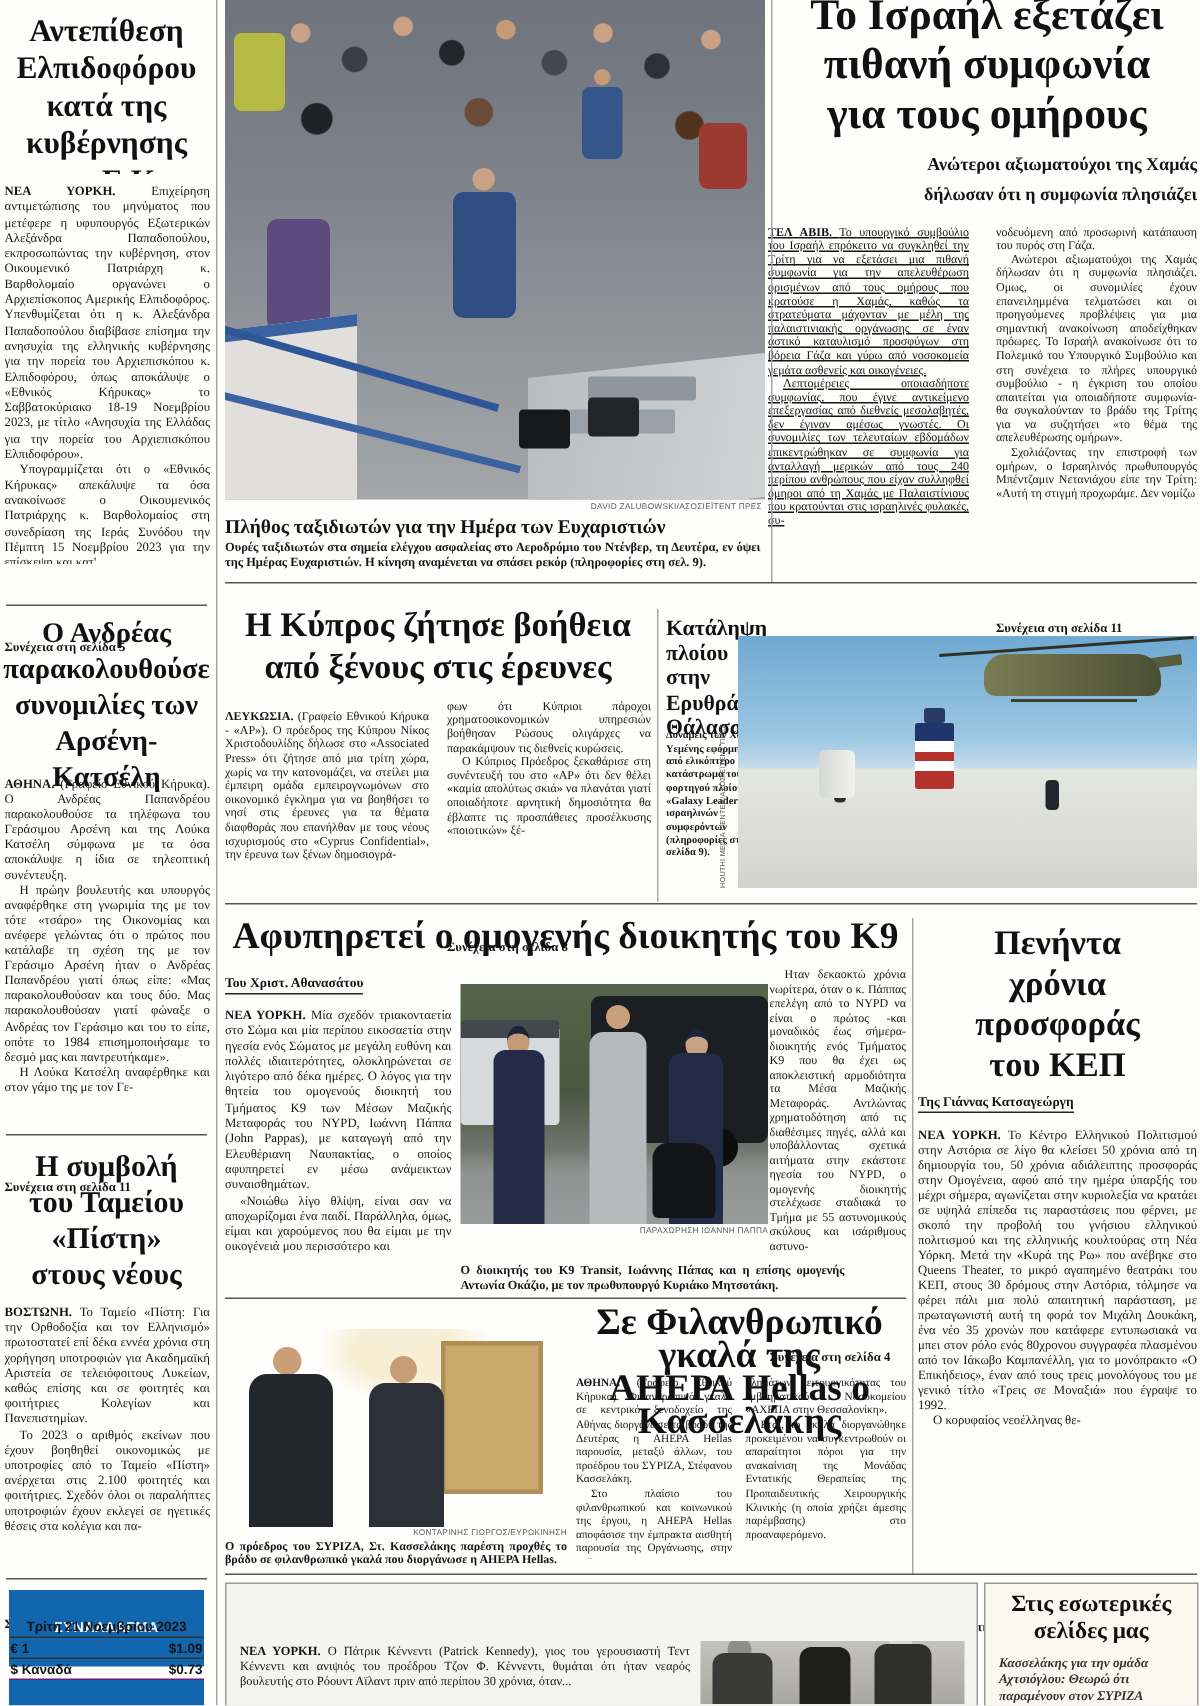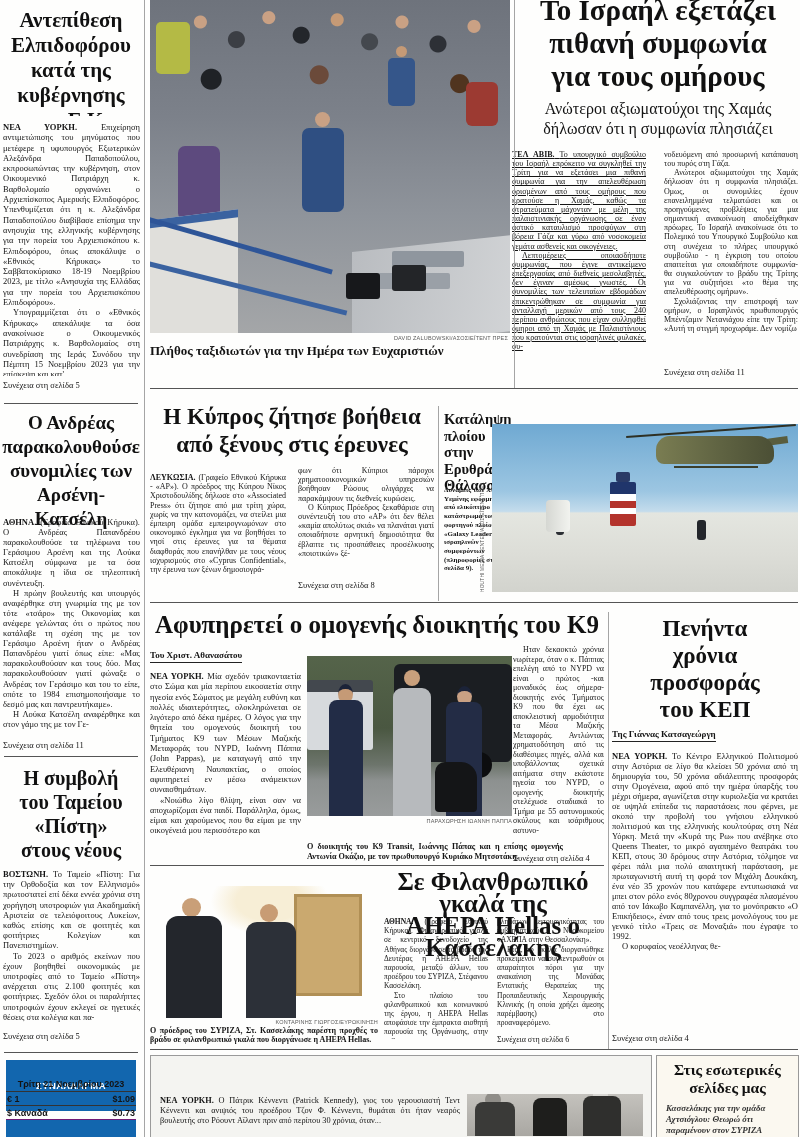--- a/index.html
+++ b/index.html
@@ -4,21 +4,21 @@
 <style>
   html,body{margin:0;padding:0;background:#ffffff;}
   #page{position:relative;width:800px;height:1137px;background:#fefefd;overflow:hidden;
         font-family:"Liberation Serif",serif;color:#141414;}
   .abs{position:absolute;}
   .hl{font-weight:bold;text-align:center;white-space:pre-line;font-family:"Liberation Serif",serif;color:#111;}
   .bt{text-align:justify;overflow:hidden;}
   .bt p{margin:0;text-indent:10px;}
   .bt p.np{text-indent:0;}
   .dl{font-weight:bold;}
-  .cont{font-weight:normal;font-size:8.5px;}
+  .cont{font-weight:bold;font-size:8.5px;margin-top:46px;}
   .rule{position:absolute;height:1px;background:#555;}
   .vrule{position:absolute;width:1px;background:#a5a5a5;}
   .credit{font-family:"Liberation Sans",sans-serif;font-size:5.5px;color:#5a5a5a;text-align:right;letter-spacing:.2px;}
   .cap{font-weight:bold;text-align:justify;}
   .byline{font-weight:bold;font-size:9px;border-bottom:1px solid #222;display:inline-block;padding-bottom:2px;}
   .banner{background:#1266ae;color:#fff;font:bold 9.5px "Liberation Sans",sans-serif;text-align:center;padding:20px 0;letter-spacing:.4px;}
   .fx-row{display:flex;justify-content:space-between;border-top:1px solid #333;font:bold 9px "Liberation Sans",sans-serif;padding:2px 1px 1px;}
   .fx-row.last{border-bottom:1px solid #701a75;}
   .vtext{writing-mode:vertical-rl;transform:rotate(180deg);font-family:"Liberation Sans",sans-serif;font-size:4.8px;color:#555;text-align:left;letter-spacing:.2px;}
   .photo{overflow:hidden;position:absolute;}
@@ -69,21 +69,21 @@
   #bag1{left:196px;bottom:34px;width:34px;height:26px;background:#17181b;border-radius:3px;box-shadow:46px -8px 0 #232528;}
   #sign-white{left:-4px;bottom:-8px;width:92px;height:118px;background:#e0dfdb;transform:skewY(-7deg);border-top:8px solid #3a62a0;}
   #rail1{left:-14px;bottom:86px;width:200px;height:5px;background:#2e5598;transform:rotate(16deg);}
   #rail2{left:-20px;bottom:44px;width:220px;height:5px;background:#3a62a0;transform:rotate(14deg);}
   #photo-main-credit{left:150px;top:335px;width:358px;}
   #main-cap-title{left:150px;top:343px;width:358px;font-size:13px;font-weight:bold;}
   #main-cap-text{left:150px;top:360px;width:357px;font-size:8.3px;line-height:9.9px;font-weight:bold;text-align:justify;}
 
   
   #israel-head{left:518px;top:-6px;width:280px;font-size:29px;line-height:33px;}
-  #israel-sub{left:518px;top:99px;width:280px;font-size:16px;line-height:20px;font-weight:normal;text-align:center;white-space:pre-line;}
+  #israel-sub{left:518px;top:99px;width:280px;font-size:12px;line-height:20px;font-weight:bold;text-align:right;white-space:pre-line;}
   #israel-c1{left:512px;top:150px;width:134px;height:223px;font-size:8px;line-height:9.15px;text-decoration:underline;}
   #israel-c2{left:664px;top:150px;width:134px;height:213px;font-size:8px;line-height:9.15px;}
   #israel-cont{left:664px;top:367px;}
 
   
   #cyprus-head{left:150px;top:403px;width:284px;font-size:23px;line-height:28px;}
   #cyprus-c1{left:150px;top:473px;width:136px;height:122px;font-size:8px;line-height:9.2px;}
   #cyprus-c2{left:298px;top:466px;width:136px;height:100px;font-size:8px;line-height:9.2px;}
   #cyprus-cont{left:298px;top:580px;}
   #redsea-head{left:444px;top:411px;width:64px;font-size:14.5px;line-height:16.5px;text-align:left;}
@@ -239,20 +239,21 @@
     <div id="tsa2"></div>
     <div id="conveyor"></div>
     <div id="bin1"></div>
     <div id="bag1"></div>
     <div id="sign-white"></div>
     <div id="rail1"></div>
     <div id="rail2"></div>
   </div>
   <div class="abs credit" id="photo-main-credit">DAVID ZALUBOWSKI/ΑΣΟΣΙΕΪΤΕΝΤ ΠΡΕΣ</div>
   <div class="abs" id="main-cap-title">Πλήθος ταξιδιωτών για την Ημέρα των Ευχαριστιών</div>
+  <div class="abs" id="main-cap-text">Ουρές ταξιδιωτών στα σημεία ελέγχου ασφαλείας στο Αεροδρόμιο του Ντένβερ, τη Δευτέρα, εν όψει της Ημέρας Ευχαριστιών. Η κίνηση αναμένεται να σπάσει ρεκόρ (πληροφορίες στη σελ. 9).</div>
 
   <div class="abs hl" id="israel-head">Το Ισραήλ εξετάζει
 πιθανή συμφωνία
 για τους ομήρους</div>
   <div class="abs" id="israel-sub">Ανώτεροι αξιωματούχοι της Χαμάς
 δήλωσαν ότι η συμφωνία πλησιάζει</div>
   <div class="abs bt" id="israel-c1">
     <p class="np"><span class="dl">ΤΕΛ ΑΒΙΒ.</span> <span>Το υπουργικό συμβούλιο του Ισραήλ επρόκειτο να συγκληθεί την Τρίτη για να εξετάσει μια πιθανή συμφωνία για την απελευθέρωση ορισμένων από τους ομήρους που κρατούσε η Χαμάς, καθώς τα στρατεύματα μάχονταν με μέλη της παλαιστινιακής οργάνωσης σε έναν αστικό καταυλισμό προσφύγων στη βόρεια Γάζα και γύρω από νοσοκομεία γεμάτα ασθενείς και οικογένειες.</span></p>
     <p>Λεπτομέρειες οποιασδήποτε συμφωνίας, που έγινε αντικείμενο επεξεργασίας από διεθνείς μεσολαβητές, δεν έγιναν αμέσως γνωστές. Οι συνομιλίες των τελευταίων εβδομάδων επικεντρώθηκαν σε συμφωνία για ανταλλαγή μερικών από τους 240 περίπου ανθρώπους που είχαν συλληφθεί όμηροι από τη Χαμάς με Παλαιστίνιους που κρατούνται στις ισραηλινές φυλακές, συ-</p>
   </div>

